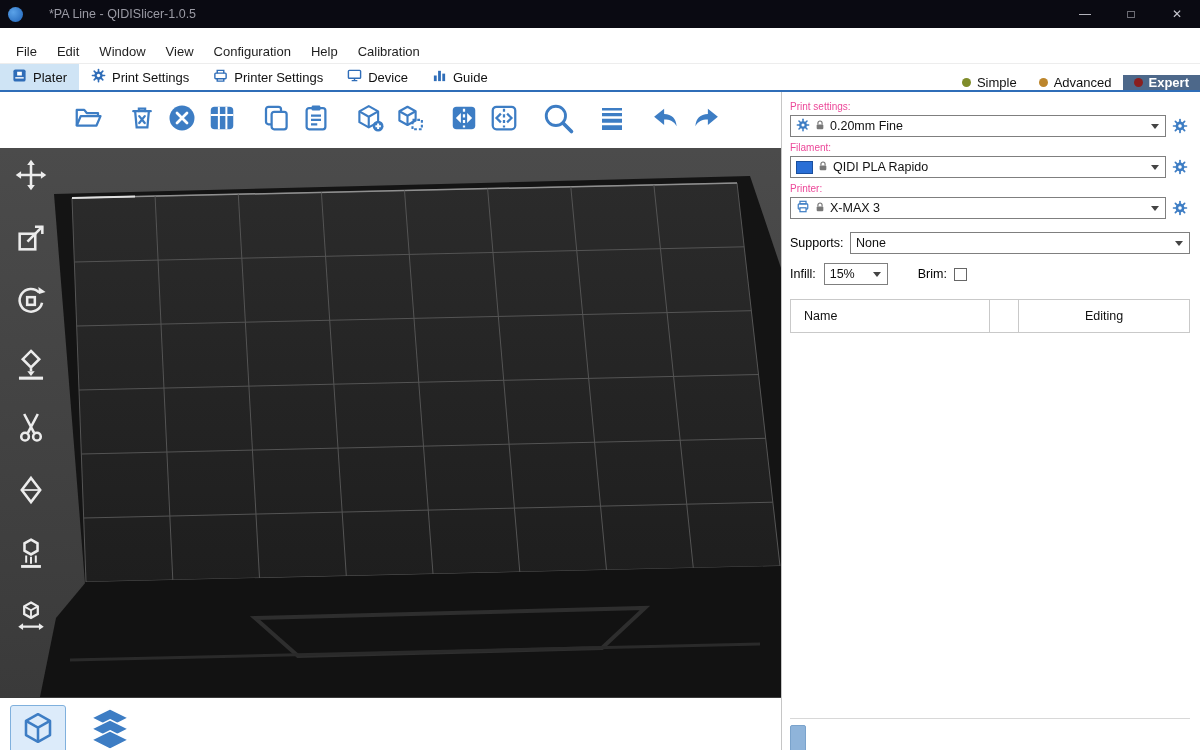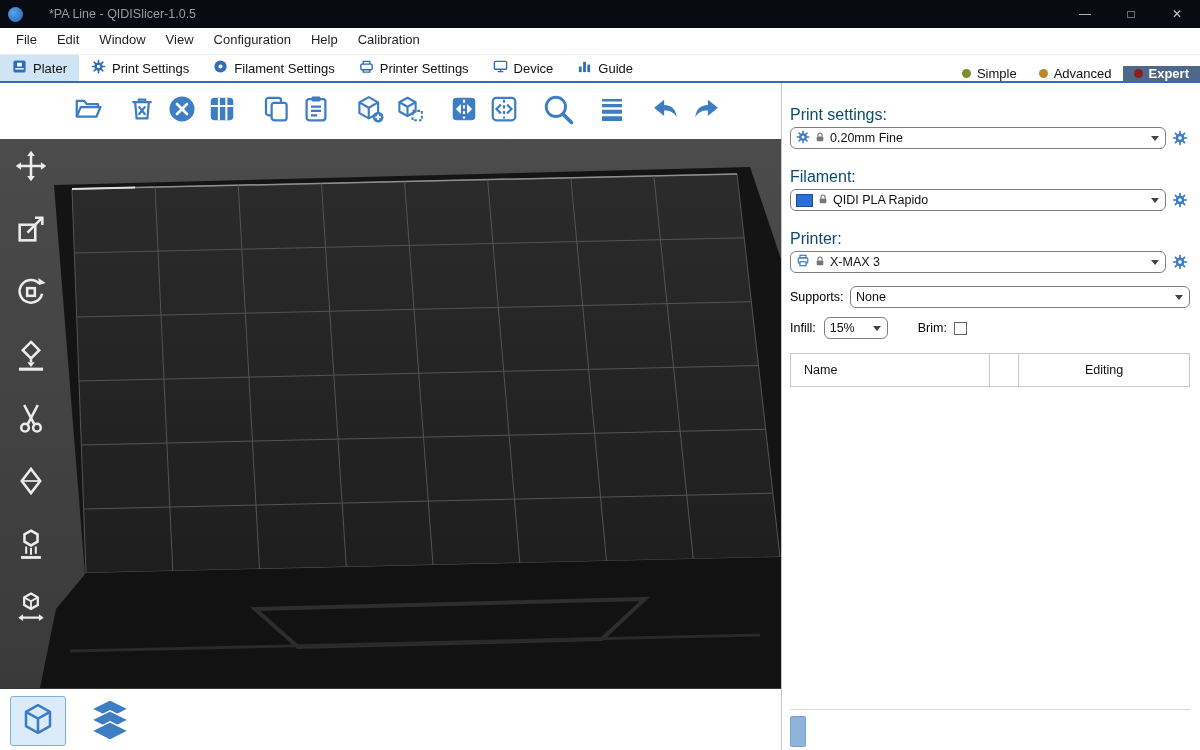--- a/index.html
+++ b/index.html
@@ -7,21 +7,21 @@
   body{font-family:"Liberation Sans",sans-serif;background:#fff;overflow:hidden;}
 
   
   .titlebar{height:28px;background:#0a0a12;display:flex;align-items:center;padding-left:8px;}
   .app-icon{width:15px;height:15px;border-radius:50%;background:radial-gradient(circle at 35% 35%,#5aa2e8,#1f63b8);}
   .title-text{color:#9a9aa4;font-size:12.5px;margin-left:26px;}
   .win-controls{margin-left:auto;display:flex;height:100%;}
   .win-btn{width:46px;display:flex;align-items:center;justify-content:center;color:#c8c8d0;font-size:12px;}
 
   
-  .menubar{height:27px;background:#fff;display:flex;align-items:flex-start;padding-left:6px;border-bottom:1px solid #ededed;}
+  .menubar{height:36px;background:#fff;display:flex;align-items:flex-end;padding-left:6px;border-bottom:1px solid #ededed;}
   .menu-item{font-size:13px;color:#1e1e1e;padding:0 10px;line-height:23px;}
 
   
   .tabbar{height:28px;background:#fff;display:flex;align-items:stretch;border-bottom:2px solid #2f6db8;}
   .tab{display:flex;align-items:center;gap:6px;padding:0 12px;font-size:13px;color:#111;}
   .tab.selected{background:#cfe4f5;}
   .modes{margin-left:auto;display:flex;align-items:flex-end;}
   .mode{display:flex;align-items:center;gap:6px;padding:0 11px;font-size:13px;color:#111;}
   .dot{width:9px;height:9px;border-radius:50%;}
   .dot-simple{background:#7f8c2a;}
@@ -38,23 +38,23 @@
   .tbtn{width:36px;height:36px;display:flex;align-items:center;justify-content:center;}
   .canvas{position:relative;height:550px;background:#404040;}
   .left-tools{position:absolute;left:8px;top:6px;display:flex;flex-direction:column;gap:17px;}
   .ltbtn{width:46px;height:46px;display:flex;align-items:center;justify-content:center;}
   .bottombar{height:64px;display:flex;align-items:center;gap:14px;padding-left:10px;background:#fff;}
   .toggle3d{width:56px;height:50px;border:1px solid #7fb0dd;background:#dcebfa;border-radius:3px;display:flex;align-items:center;justify-content:center;}
   .togglePrev{width:60px;height:54px;display:flex;align-items:center;justify-content:center;}
 
   
   .sidepanel{width:419px;border-left:1px solid #c6c6c6;display:flex;flex-direction:column;padding:4px 10px 4px 8px;background:#fff;}
-  .field-label{font-size:16px;color:#0c4a6e;margin:19px 0 3px;}
+  .field-label{font-size:10px;color:#ec4899;margin:5px 0 3px;}
   .combo-row{display:flex;align-items:center;}
-  .combo{flex:1;height:22px;border:1px solid #7f7f7f;background:#fff;display:flex;align-items:center;gap:5px;padding:0 6px 0 5px;font-size:12.5px;color:#111;border-radius:6px;}
+  .combo{flex:1;height:22px;border:1px solid #7f7f7f;background:#fff;display:flex;align-items:center;gap:5px;padding:0 6px 0 5px;font-size:12.5px;color:#111;border-radius:0;}
   .combo .grow{flex:1;white-space:nowrap;overflow:hidden;}
   .arrow{width:0;height:0;border-left:4px solid transparent;border-right:4px solid transparent;border-top:5px solid #444;}
   .gear-btn{width:20px;display:flex;justify-content:center;margin-left:4px;}
   .swatch{width:17px;height:13px;background:#2a6fd6;border:1px solid #1a4f9e;}
   .sup-row{display:flex;align-items:center;margin-top:13px;font-size:12.5px;}
   .sup-label{width:60px;}
   .inf-row{display:flex;align-items:center;margin-top:9px;font-size:12.5px;}
   .combo-small{flex:none;width:64px;}
   .brim-label{margin-left:30px;}
   .checkbox{width:13px;height:13px;border:1px solid #666;background:#fff;margin-left:7px;}
@@ -106,27 +106,20 @@
           <g fill="#2f6db8">
             <rect x="10.7" y="1" width="2.6" height="22" rx="1.2"></rect>
             <rect x="10.7" y="1" width="2.6" height="22" rx="1.2" transform="rotate(45 12 12)"></rect>
             <rect x="10.7" y="1" width="2.6" height="22" rx="1.2" transform="rotate(90 12 12)"></rect>
             <rect x="10.7" y="1" width="2.6" height="22" rx="1.2" transform="rotate(135 12 12)"></rect>
             <circle cx="12" cy="12" r="6.6"></circle>
           </g>
           <circle cx="12" cy="12" r="2.7" fill="#fff"></circle>
         </svg></span>
     <span>Print Settings</span>
-  </div>
-  <div class="tab">
-    <span><svg width="15" height="15" viewBox="0 0 16 16">
-          <circle cx="8" cy="8" r="6.5" fill="#2f6db8"></circle>
-          <circle cx="8" cy="8" r="2.2" fill="#fff"></circle>
-        </svg></span>
-    <span>Filament Settings</span>
   </div>
   <div class="tab">
     <span><svg width="15" height="15" viewBox="0 0 16 16" fill="none" stroke="#2f6db8" stroke-width="1.5">
           <rect x="2" y="5.5" width="12" height="6" rx="1"></rect>
           <path d="M4.5 5.5V2.5h7v3"></path>
           <path d="M4.5 11.5V14h7v-2.5"></path>
         </svg></span>
     <span>Printer Settings</span>
   </div>
   <div class="tab">

